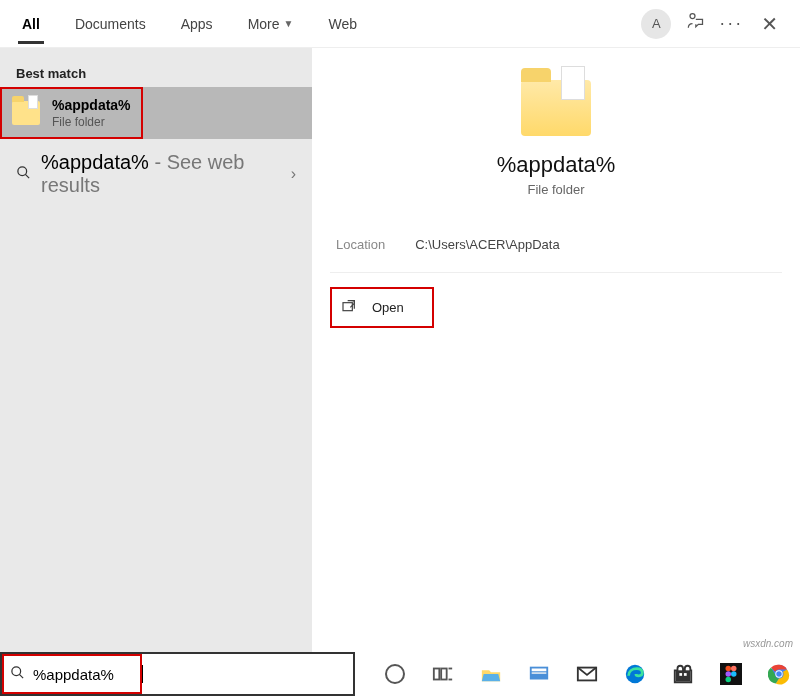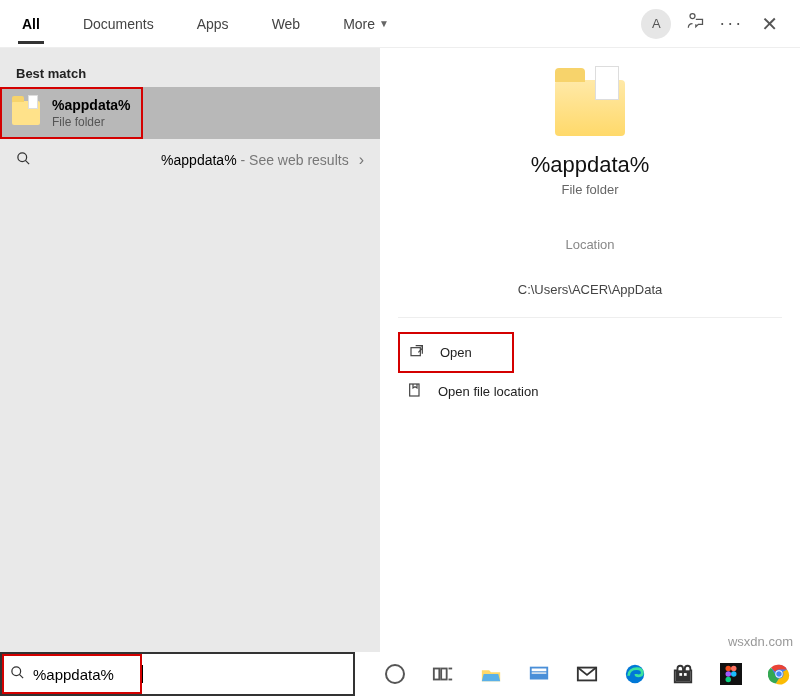--- a/index.html
+++ b/index.html
@@ -1,98 +1,98 @@
 <!DOCTYPE html>
 <html><head>
   <meta charset="utf-8">
   <style>
     * { box-sizing: border-box; margin: 0; padding: 0; font-family: "Segoe UI", Arial, sans-serif; }
     body { width: 800px; height: 696px; background: #fff; overflow: hidden; position: relative; }
     
     .topbar { height: 48px; display: flex; align-items: center; border-bottom: 1px solid #eee; padding: 0 8px; }
-    .tabs { display: flex; gap: 15px; }
+    .tabs { display: flex; gap: 7px; }
     .tab { padding: 12px 14px; font-size: 14px; color: #444; cursor: pointer; position: relative; }
     .tab.active { color: #000; font-weight: 600; }
     .tab.active::after { content: ""; position: absolute; left: 10px; right: 10px; bottom: 0; height: 3px; background: #333; }
     .more-tab { display: flex; align-items: center; gap: 4px; }
     .more-arrow { font-size: 10px; color: #666; }
     .spacer { flex: 1; }
     .hdr-right { display: flex; align-items: center; gap: 14px; padding-right: 10px; }
     .avatar-circle { width: 30px; height: 30px; border-radius: 50%; background: #e6e6e6; display: flex; align-items: center; justify-content: center; font-size: 13px; color: #555; font-weight: 500; }
     .hdr-icon { color: #555; font-size: 18px; cursor: pointer; }
     .ellipsis { color: #555; font-size: 18px; letter-spacing: 2px; cursor: pointer; }
     .close-btn { font-size: 20px; color: #555; cursor: pointer; padding: 0 4px; }
     
     .main { display: flex; height: calc(100% - 48px - 44px); }
-    .left { width: 380px; background: #e9e9e9; padding-top: 12px; }
+    .left { width: 312px; background: #e9e9e9; padding-top: 12px; }
     .section-hdr { font-size: 13px; font-weight: 600; padding: 6px 16px; color: #222; }
     
     .result { display: flex; align-items: center; gap: 10px; padding: 10px 12px; cursor: pointer; }
     .result.selected { background: #b8b8b8; }
     .highlight-red { border: 2px solid #d40000; }
     .hl-inner { padding: 8px 10px; }
     
     .folder-ico-sm { width: 28px; height: 24px; background: #ffe28a; position: relative; border-radius: 2px; }
     .folder-ico-sm::before { content: ""; position: absolute; top: -5px; left: 0; width: 12px; height: 6px; background: #f7d36b; border-radius: 2px 2px 0 0; }
     .folder-ico-sm .paper { position: absolute; right: 2px; top: -6px; width: 10px; height: 14px; background: #fff; border: 1px solid #ddd; }
     
     .result-title { font-size: 14px; font-weight: 600; color: #000; }
     .result-sub { font-size: 12px; color: #555; margin-top: 2px; }
     
     .webresult { display: flex; align-items: center; gap: 10px; padding: 12px 16px; cursor: pointer; }
     .webresult .search-ico { font-size: 15px; color: #333; }
-    .webresult .txt { flex: 1; font-size: 14px; color: #000; text-align: right; }
+    .webresult .txt { flex: 1; font-size: 20px; color: #000; }
     .webresult .txt .faint { color: #777; }
     .chev { color: #777; font-size: 16px; }
     
     .right { flex: 1; background: #fff; padding: 18px; }
     .preview-card { padding-top: 6px; }
     .folder-ico-lg-wrap { display: flex; justify-content: center; margin-top: 8px; }
     .folder-ico-lg { width: 70px; height: 56px; background: linear-gradient(#ffe9a8, #ffd96a); position: relative; border-radius: 4px; }
     .folder-ico-lg::before { content: ""; position: absolute; top: -12px; left: 0; width: 30px; height: 14px; background: #f7d36b; border-radius: 4px 4px 0 0; }
     .folder-ico-lg .paper { position: absolute; right: 6px; top: -14px; width: 24px; height: 34px; background: #fff; border: 1px solid #ddd; }
     .preview-title { text-align: center; font-size: 22px; margin-top: 16px; color: #111; }
     .preview-sub { text-align: center; font-size: 13px; color: #666; margin-top: 4px; }
     
-    .meta-row { display: flex; align-items: center; gap: 30px; margin-top: 40px; padding: 0 6px 20px; border-bottom: 1px solid #eee; font-size: 13px; flex-direction: column; }
+    .meta-row { display: flex; align-items: center; gap: 30px; margin-top: 40px; padding: 0 6px 20px; border-bottom: 1px solid #eee; font-size: 13px; }
     .meta-label { color: #888; }
     .meta-val { color: #444; cursor: pointer; }
     
     .actions { margin-top: 14px; }
     .action { display: flex; align-items: center; gap: 14px; padding: 9px 8px; font-size: 13px; color: #222; cursor: pointer; }
     .action .ico { width: 18px; text-align: center; color: #444; font-size: 15px; }
     .action-hl { display: inline-block; border: 2px solid #d40000; }
     
     .taskbar { position: absolute; bottom: 0; left: 0; right: 0; height: 44px; background: #fff; display: flex; align-items: center; }
     .searchbox-wrap { width: 355px; height: 44px; border: 2px solid #333; display: flex; align-items: center; }
     .searchbox-hl { border: 2px solid #d40000; display: flex; align-items: center; height: 100%; padding: 0 6px; gap: 8px; width: 140px; }
     .searchbox-hl .search-ico { font-size: 14px; color: #333; }
     .searchbox-txt { font-size: 15px; color: #000; }
     .cursor { display: inline-block; width: 1px; height: 18px; background: #000; vertical-align: middle; }
     
     .tb-rest { flex: 1; display: flex; align-items: center; gap: 24px; padding-left: 28px; }
     .tb-ico { width: 24px; height: 24px; display: flex; align-items: center; justify-content: center; cursor: pointer; }
     .circle-o { width: 20px; height: 20px; border: 2px solid #555; border-radius: 50%; }
     .tb-svg { width: 22px; height: 22px; }
     
-    .watermark { position: absolute; right: 4px; bottom: 46px; font-size: 13px; color: #999; background: #fff; padding: 1px 3px; }
+    .watermark { position: absolute; right: 4px; bottom: 46px; font-size: 10px; color: #999; background: #fff; padding: 1px 3px; font-style: italic; }
   </style>
 </head>
 <body>
 
 <div class="topbar">
   <div class="tabs">
     <div class="tab active">All</div>
     <div class="tab">Documents</div>
     <div class="tab">Apps</div>
-    <div class="tab">Web</div>
     <div class="tab more-tab">
       <span>More</span>
       <span class="more-arrow">▼</span>
     </div>
+    <div class="tab">Web</div>
   </div>
   <div class="spacer"></div>
   <div class="hdr-right">
     <div class="avatar-circle">A</div>
     <span class="hdr-icon">
       <svg width="20" height="20" viewBox="0 0 24 24" fill="none" stroke="#555" stroke-width="1.5">
           <circle cx="9" cy="6" r="3"></circle>
           <path d="M4 20c0-3 2-5 5-5"></path>
           <path d="M13 10h8v6h-5l-3 3v-3"></path>
         </svg>
@@ -143,40 +143,31 @@
       <div class="preview-title">%appdata%</div>
       <div class="preview-sub">File folder</div>
 
       <div class="meta-row">
         <span class="meta-label">Location</span>
         <span class="meta-val">C:\Users\ACER\AppData</span>
       </div>
 
       <div class="actions">
         <span class="action-hl">
-          <div class="action" style="width:112px;">
+          <div class="action" style="width:100px;">
             <span class="ico">
               <svg width="16" height="16" viewBox="0 0 24 24" fill="none" stroke="#444" stroke-width="1.8">
                   <rect x="3" y="7" width="14" height="12"></rect>
                   <path d="M10 4h10v12"></path>
                   <path d="M14 14l6-6M20 8V4h-4"></path>
                 </svg>
             </span>
             <span>Open</span>
           </div>
         </span>
-        <div class="action">
-          <span class="ico">
-            <svg width="16" height="16" viewBox="0 0 24 24" fill="none" stroke="#444" stroke-width="1.8">
-                <rect x="4" y="3" width="14" height="18"></rect>
-                <path d="M9 3v6l3-2 3 2V3"></path>
-              </svg>
-          </span>
-          <span>Open file location</span>
-        </div>
       </div>
     </div>
   </div>
 </div>
 
 <div class="taskbar">
   <div class="searchbox-wrap">
     <div class="searchbox-hl">
       <span class="search-ico">
         <svg width="15" height="15" viewBox="0 0 24 24" fill="none" stroke="#333" stroke-width="2">

